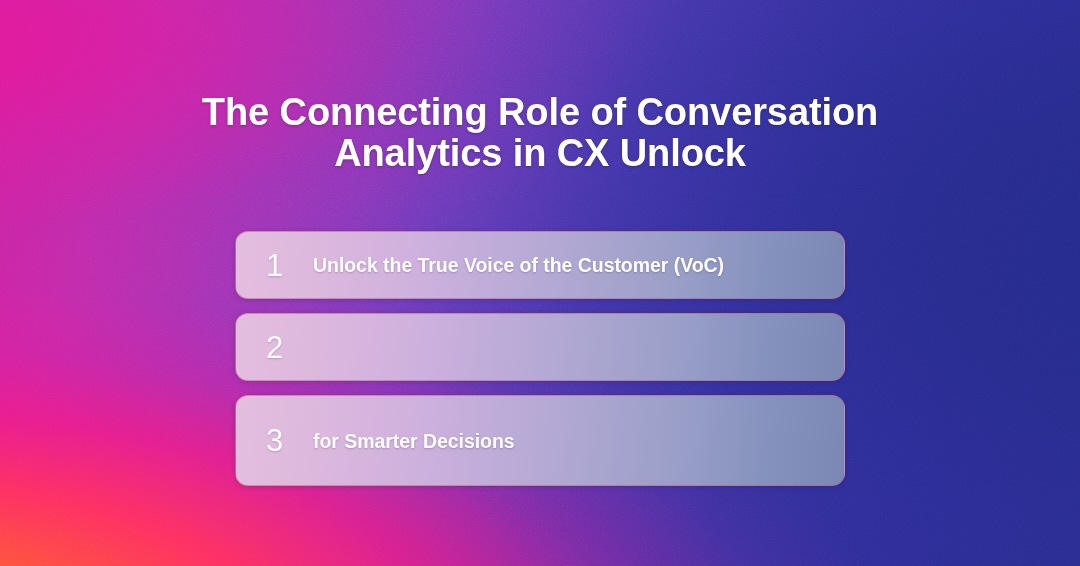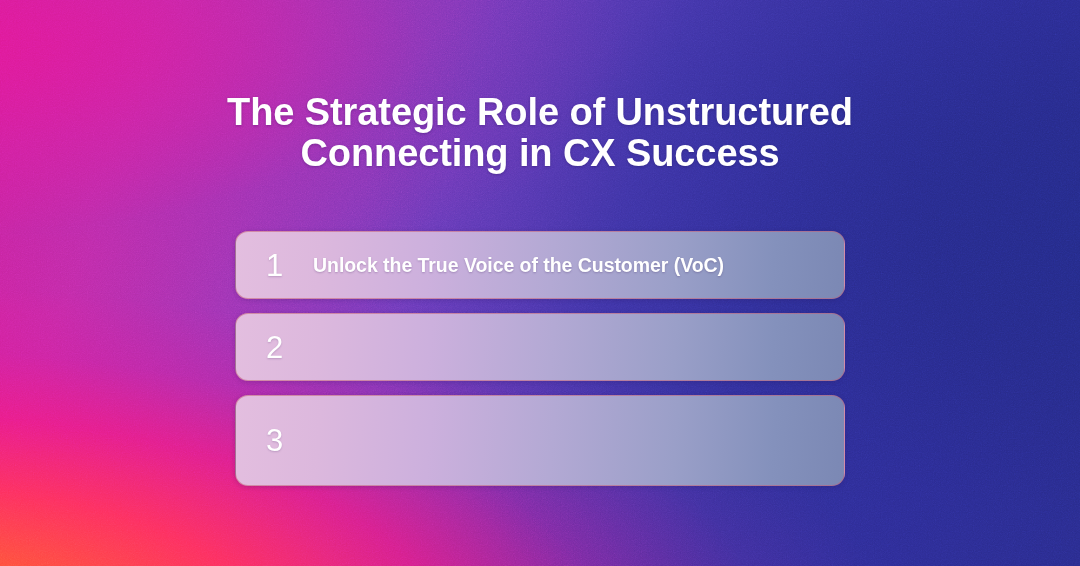--- a/index.html
+++ b/index.html
@@ -164,38 +164,39 @@
     <filter id="grain">
       <feTurbulence type="fractalNoise" baseFrequency="0.85" numOctaves="3" stitchTiles="stitch"></feTurbulence>
       <feColorMatrix type="saturate" values="0.25"></feColorMatrix>
     </filter>
     <rect width="100%" height="100%" filter="url(#grain)"></rect>
   </svg>
 
   <div class="content">
 
     <div class="slide-title">
-      <span class="tline">The Strategic Role of Unstructured</span>
-      <span class="tline">Connecting in CX Success</span>
+      <span class="tline">The Connecting Role of Conversation</span>
+      <span class="tline">Analytics in CX Unlock</span>
     </div>
 
     <div class="cards">
 
       <div class="card card-1">
         <div class="card-number">1</div>
         <div class="card-text">
           <span class="cline">Unlock the True Voice of the Customer (VoC)</span>
         </div>
       </div>
 
       <div class="card card-2">
         <div class="card-number">2</div>
       </div>
 
       <div class="card card-3">
         <div class="card-number">3</div>
         <div class="card-text">
+          <span class="cline">for Smarter Decisions</span>
         </div>
       </div>
 
     </div>
   </div>
 </div>
 
 </body></html>

